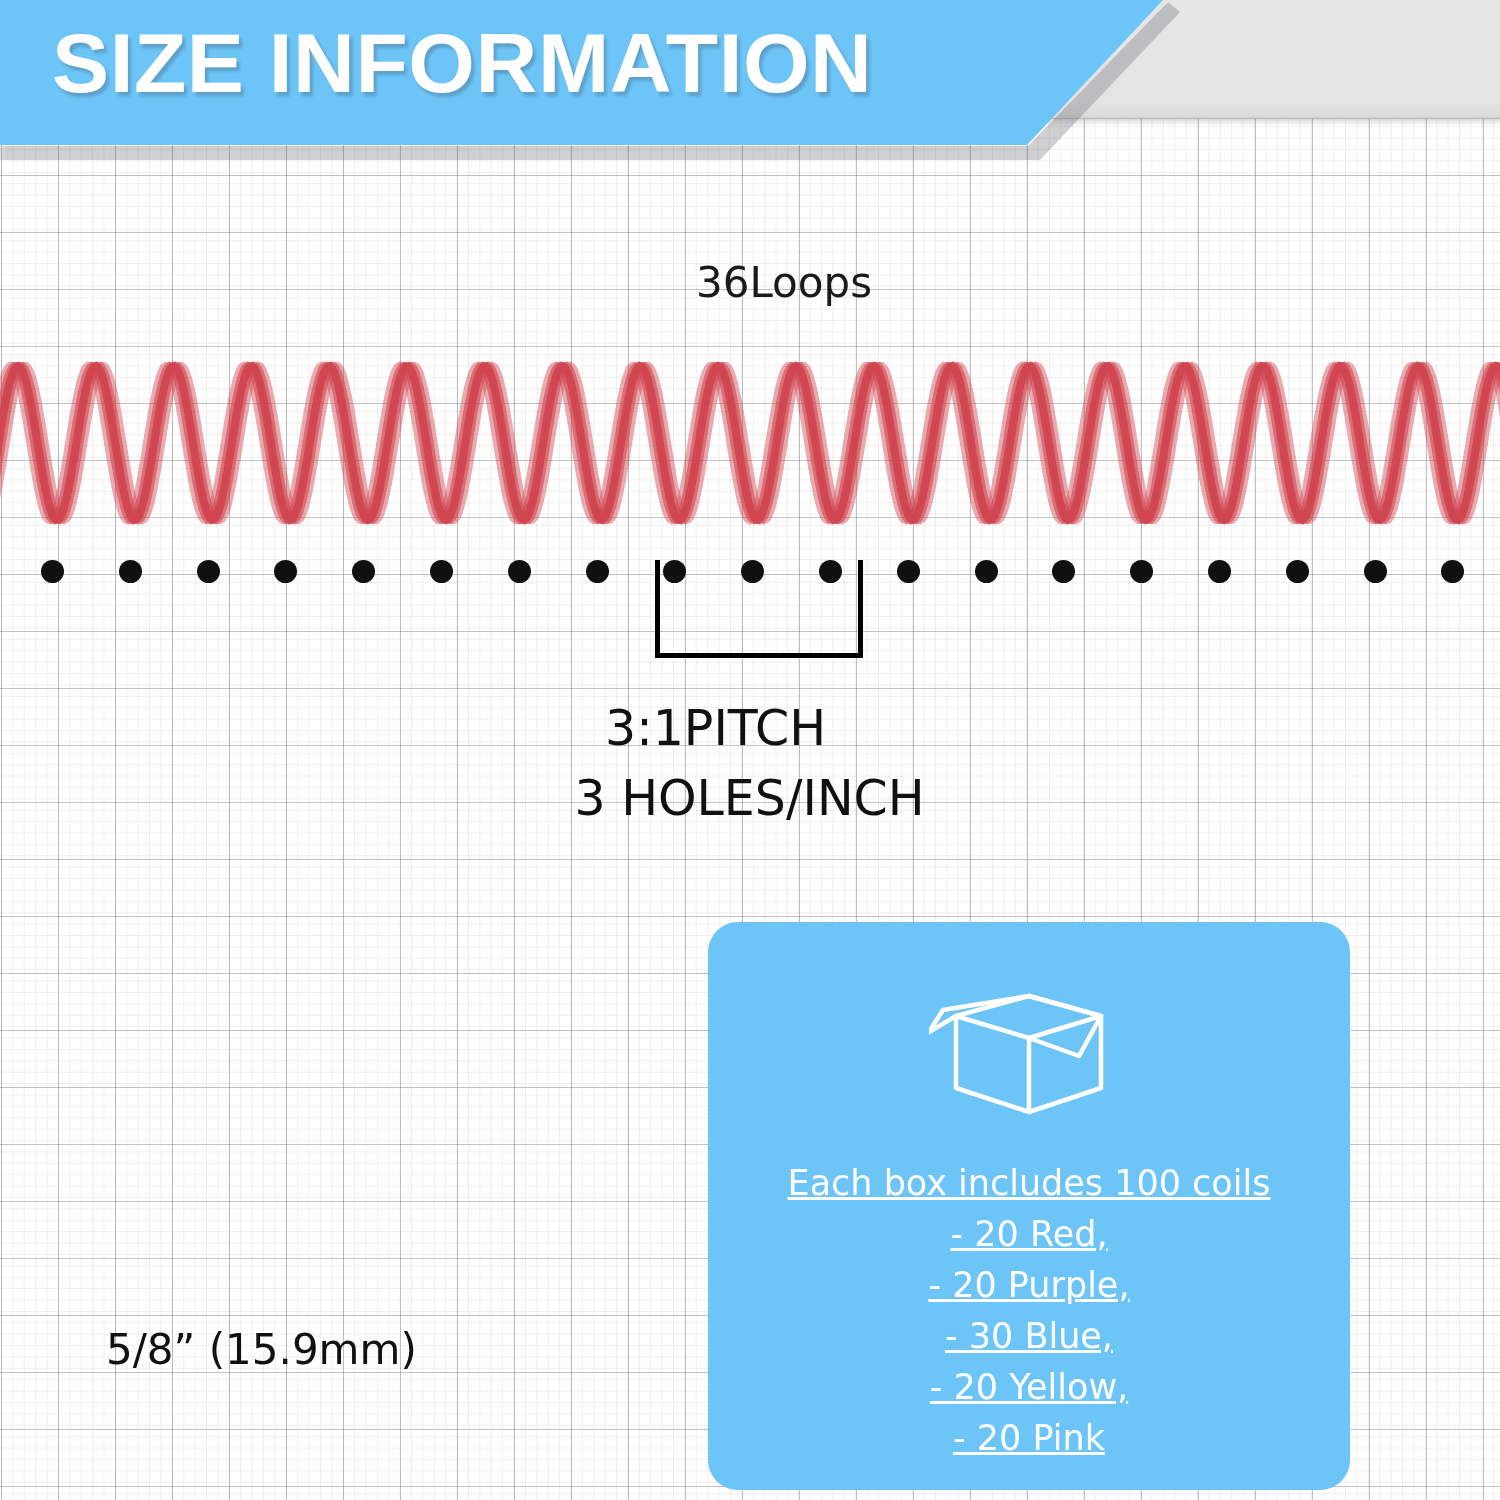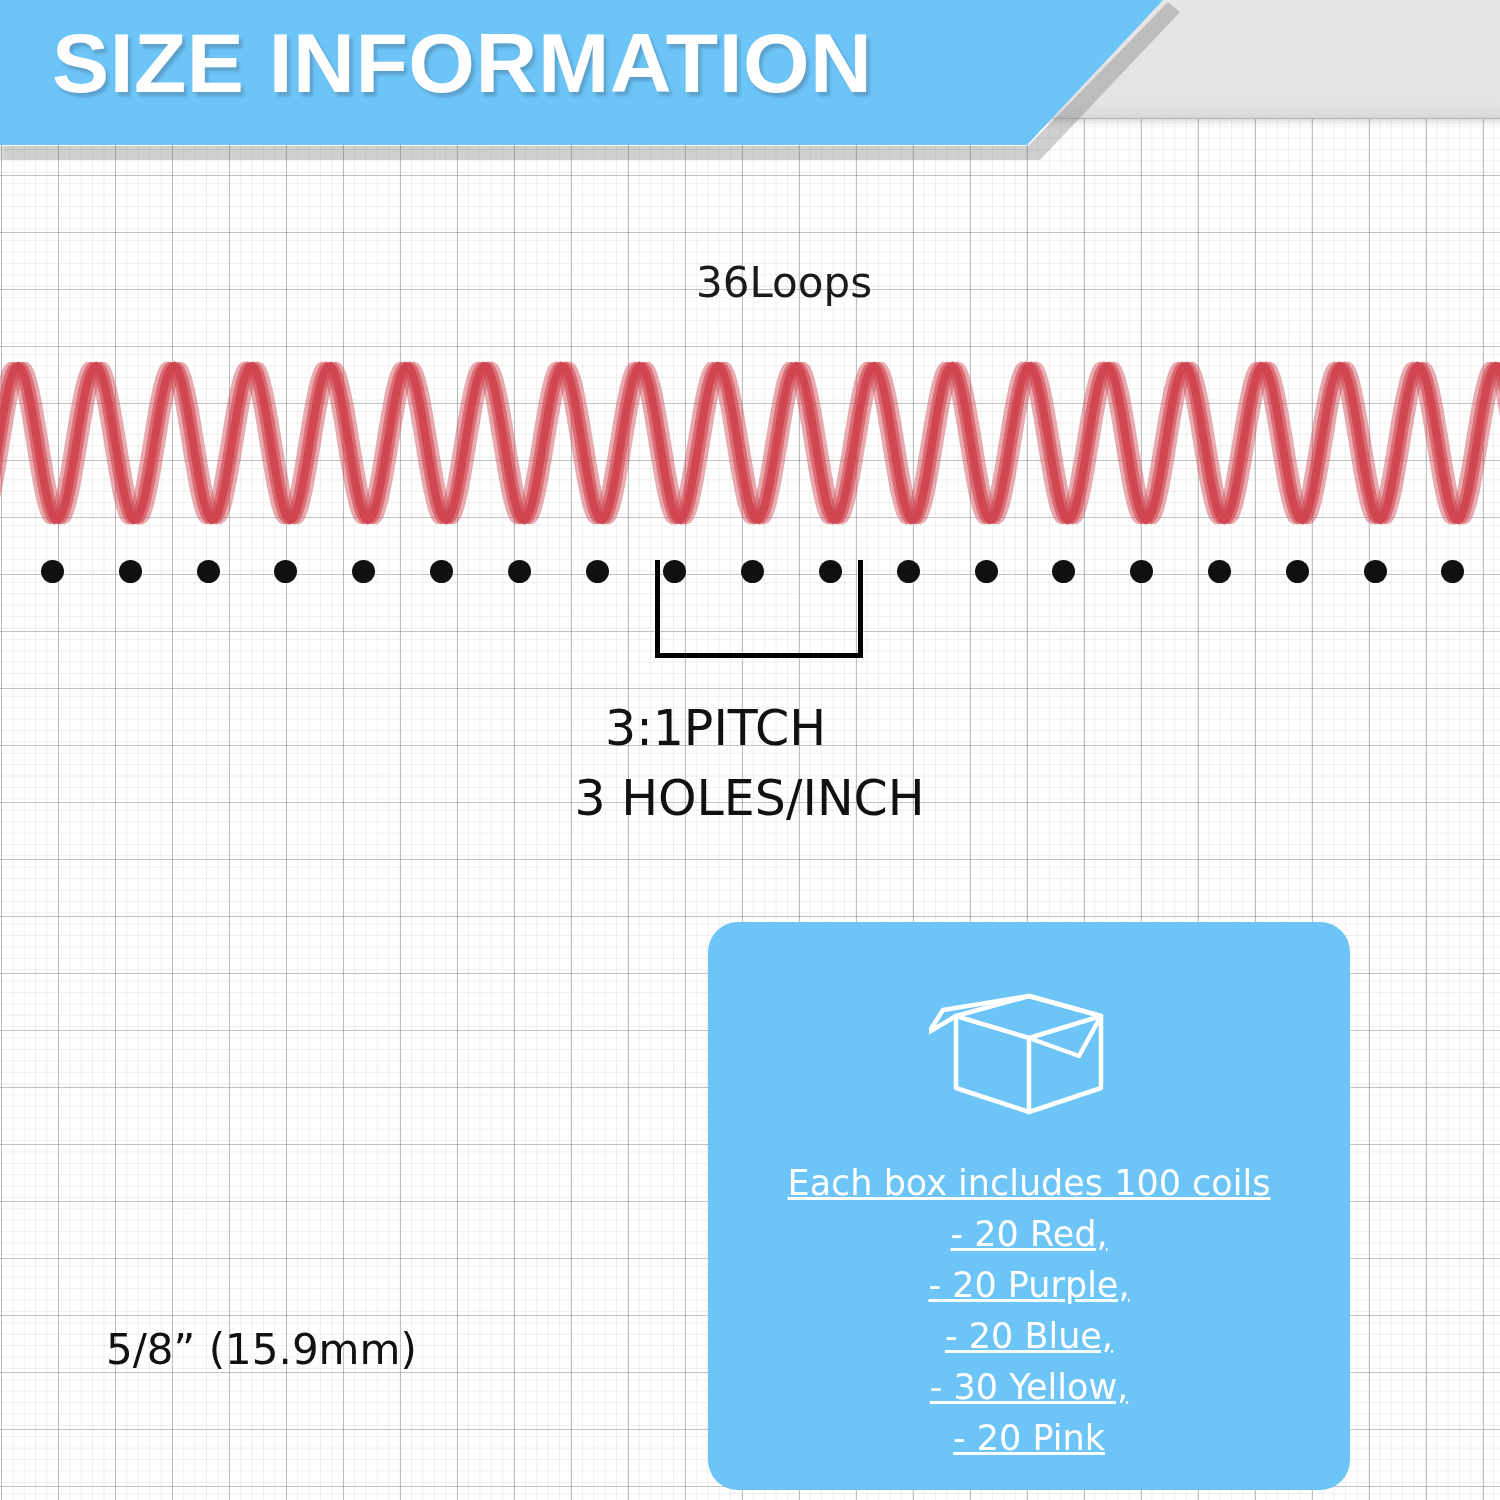--- a/index.html
+++ b/index.html
@@ -210,19 +210,19 @@
         <polyline points="27,46 27,118 100,142 100,68"></polyline>
         <polyline points="172,46 172,118 100,142"></polyline>
         <polyline points="27,46 0,62 14,40 100,26"></polyline>
         <polyline points="100,26 172,46 150,86 100,68"></polyline>
       </g>
     </svg>
     <div class="card-text" id="card-text">
         <span class="ln">Each box includes 100 coils</span>
         <span class="ln">- 20 Red,</span>
         <span class="ln">- 20 Purple,</span>
-        <span class="ln">- 20 Blue,</span>
-        <span class="ln">- 30 Yellow,</span>
+        <span class="ln">- 30 Blue,</span>
+        <span class="ln">- 20 Yellow,</span>
         <span class="ln">- 20 Pink</span>
       </div>
   </div>
 
 </div>
 
 </body></html>

